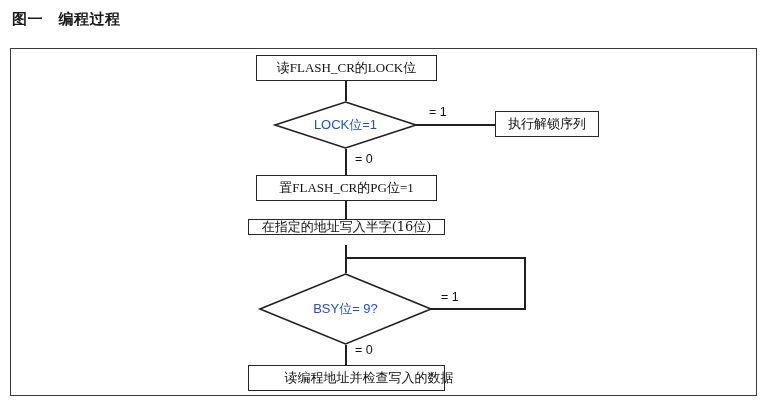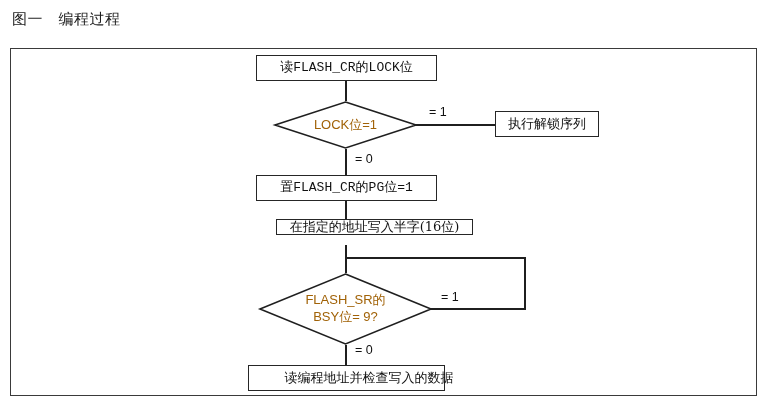--- a/index.html
+++ b/index.html
@@ -22,21 +22,21 @@
     background: #ffffff;
   }
 
   
   .caption {
     position: absolute;
     left: 12px;
     top: 10px;
     font-family: "DejaVu Serif", "Liberation Serif", serif;
     font-size: 15px;
-    font-weight: normal;
+    font-weight: bold;
     color: #1a1a1a;
     white-space: pre;
     letter-spacing: 0.5px;
   }
 
   
   .frame {
     position: absolute;
     left: 10px;
     top: 48px;
@@ -67,21 +67,21 @@
     text-align: center;
     color: #111111;
     font-size: 13px;
     line-height: 1.15;
     white-space: nowrap;
   }
   .pbox.cjk {
     font-family: "DejaVu Serif", "Liberation Serif", serif;
   }
   .pbox.mixed {
-    font-family: Liberation Mono, monospace;
+    font-family: Liberation Serif, serif;
   }
 
   
   .diamond-wrap {
     position: absolute;
   }
   .diamond-wrap svg {
     display: block;
     overflow: visible;
   }
@@ -90,21 +90,21 @@
     left: 0; top: 0;
     width: 100%;
     height: 100%;
     display: flex;
     flex-direction: column;
     align-items: center;
     justify-content: center;
     text-align: center;
     font-size: 13px;
     line-height: 1.3;
-    color: #a16207;
+    color: #1d4ed8;
     pointer-events: none;
     white-space: nowrap;
   }
 
   
   .ln {
     position: absolute;
     background: #1f1f1f;
   }
   .ln.h { height: 1.6px; }
@@ -147,30 +147,29 @@
 
       <div class="pbox cjk" style="left:484px; top:62px; width:104px; height:26px;">执行解锁序列</div>
 
       <div class="ln v" style="left:334.2px; top:100px; height:26px;"></div>
       <div class="elabel" style="left:344px; top:103px;">= 0</div>
 
       <div class="pbox mixed" style="left:245px; top:126px; width:181px; height:26px;text-align:right;">置FLASH_CR的PG位=1</div>
 
       <div class="ln v" style="left:334.2px; top:152px; height:18px;"></div>
 
-      <div class="pbox cjk" style="left:237px; top:170px; width:197px; height:16px;margin-left:28px;">在指定的地址写入半字(16位)</div>
+      <div class="pbox cjk" style="left:237px; top:170px; width:197px; height:16px;">在指定的地址写入半字(16位)</div>
 
       <div class="ln v" style="left:334.2px; top:196px; height:28px;"></div>
 
       <div class="diamond-wrap" style="left:248px; top:224px; width:173px; height:72px;">
         <svg width="173" height="72" viewBox="0 0 173 72" aria-hidden="true">
           <polygon points="86.5,1 172,36 86.5,71 1,36" fill="#ffffff" stroke="#1f1f1f" stroke-width="1.6"></polygon>
         </svg>
         <div class="diamond-label">
-          <span>FLASH_SR的</span>
           <span>BSY位= 9?</span>
         </div>
       </div>
 
       <div class="ln h" style="left:419px; top:259.2px; width:96px;"></div>
       <div class="ln v" style="left:513.4px; top:209px; height:51px;"></div>
       <div class="ln h" style="left:334px; top:208.2px; width:181px;"></div>
       <div class="elabel" style="left:430px; top:241px;">= 1</div>
 
       <div class="ln v" style="left:334.2px; top:296px; height:20px;"></div>

